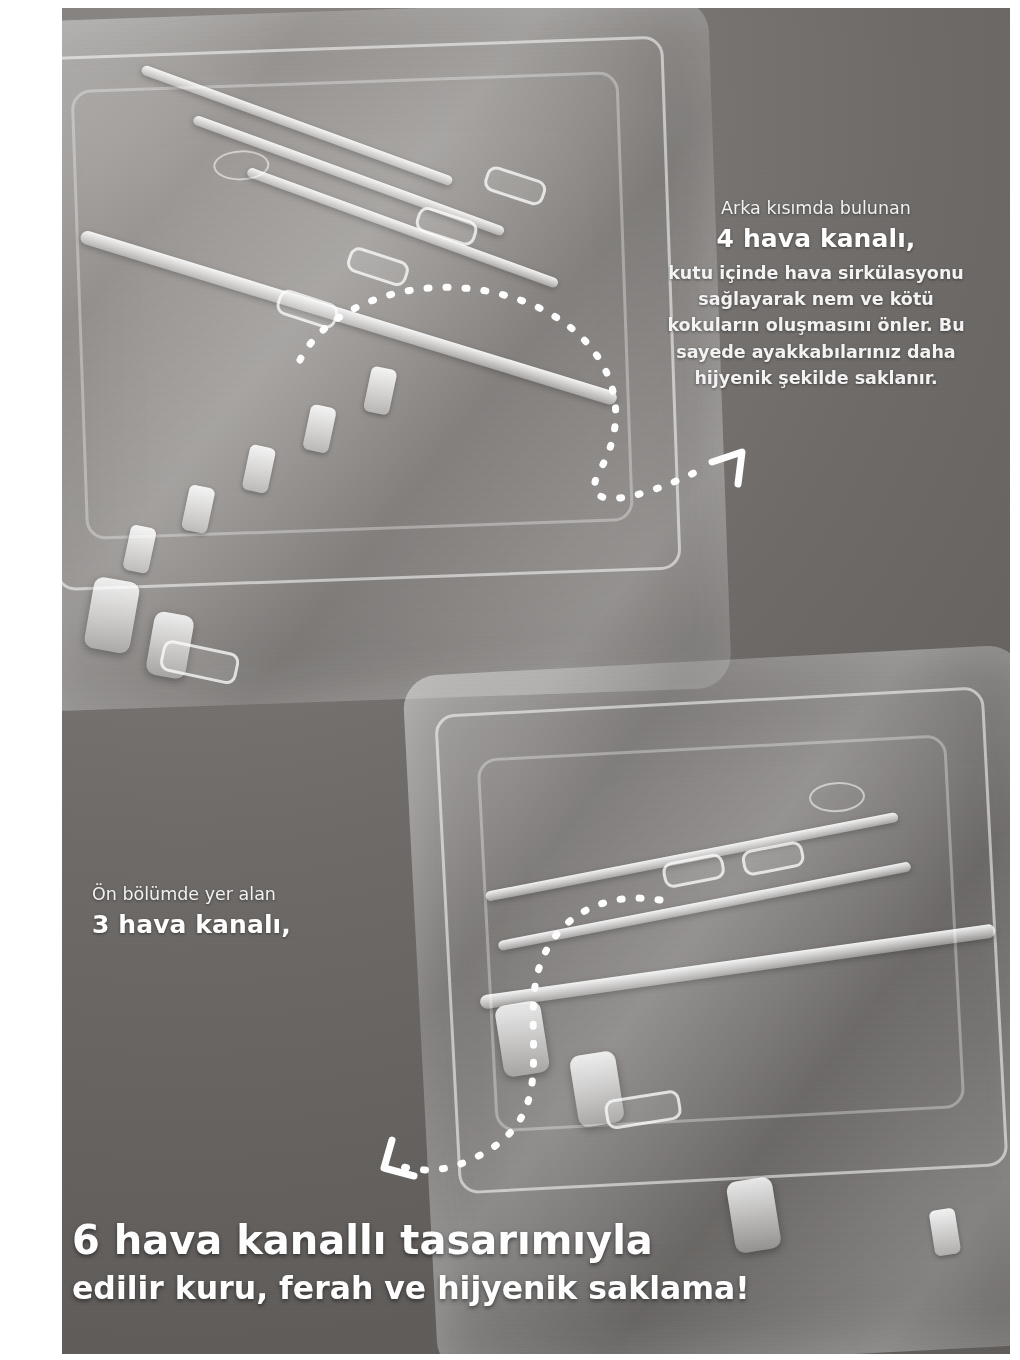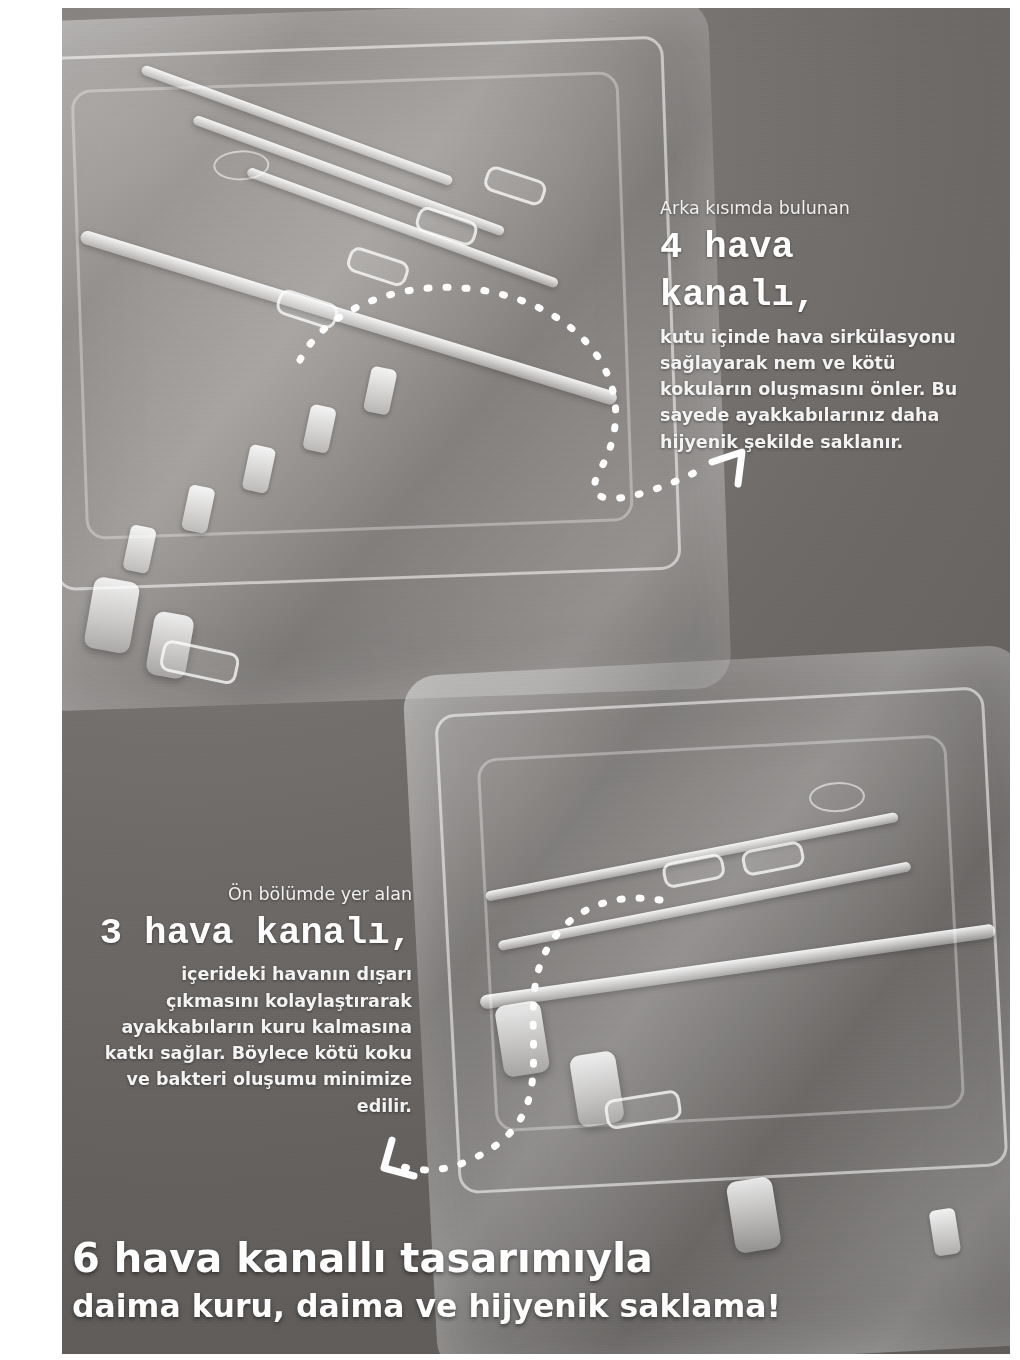--- a/index.html
+++ b/index.html
@@ -69,28 +69,28 @@
     box-shadow:0 3px 8px rgba(0,0,0,.3);
   }
   .oval{
     position:absolute;width:52px;height:26px;border-radius:50%;
     border:2px solid rgba(255,255,255,.55);
   }
 
   
   .callout{position:absolute;color:#ffffff;text-shadow:0 1px 3px rgba(0,0,0,.45);}
   .callout .small{font-size:17.5px;line-height:1.45;font-weight:400;color:#f2f2f2;}
-  .callout .headline{font-size:37px;font-weight:700;line-height:1.3;margin:2px 0 4px 0;letter-spacing:.1px;font-family:Liberation Mono, monospace;}
+  .callout .headline{font-size:25px;font-weight:700;line-height:1.3;margin:2px 0 4px 0;letter-spacing:.1px;}
   .callout .body{font-size:17.5px;line-height:1.5;font-weight:700;color:#f4f4f4;}
 
-  .callout-1{left:660px;top:196px;width:312px;text-align:left;}
-  .callout-2{left:92px;top:882px;width:320px;text-align:right;}
+  .callout-1{left:660px;top:196px;width:312px;text-align:center;}
+  .callout-2{left:92px;top:882px;width:320px;text-align:left;}
 
   
-  .bottom{position:absolute;left:72px;bottom:34px;width:880px;color:#fff;text-shadow:0 2px 4px rgba(0,0,0,.5);}
+  .bottom{position:absolute;left:72px;bottom:52px;width:880px;color:#fff;text-shadow:0 2px 4px rgba(0,0,0,.5);}
   .bottom .line1{font-size:40px;font-weight:700;line-height:1.18;}
   .bottom .line2{font-size:31.5px;font-weight:700;line-height:1.25;margin-top:4px;}
 
   
   .arrows{position:absolute;left:0;top:0;width:1020px;height:1360px;pointer-events:none;}
 </style>
 </head>
 <body>
 
 <div id="page">
@@ -157,26 +157,25 @@
 
     <div class="callout callout-1">
       <div class="small">Arka kısımda bulunan</div>
       <div class="headline">4 hava kanalı,</div>
       <div class="body">kutu içinde hava sirkülasyonu sağlayarak nem ve kötü kokuların oluşmasını önler. Bu sayede ayakkabılarınız daha hijyenik şekilde saklanır.</div>
     </div>
 
     <div class="callout callout-2">
       <div class="small">Ön bölümde yer alan</div>
       <div class="headline">3 hava kanalı,</div>
-      <div class="body">içerideki havanın dışarı çıkmasını kolaylaştırarak ayakkabıların kuru kalmasına katkı sağlar. Böylece kötü koku ve bakteri oluşumu minimize edilir.</div>
     </div>
 
     <div class="bottom">
       <div class="line1">6 hava kanallı tasarımıyla</div>
-      <div class="line2">daima kuru, daima ve hijyenik saklama!</div>
+      <div class="line2">edilir kuru, ferah ve hijyenik saklama!</div>
     </div>
   </div>
 
   <div class="margin-top"></div>
   <div class="margin-left"></div>
   <div class="margin-right"></div>
   <div class="margin-bottom"></div>
 </div>
 
 </body></html>

